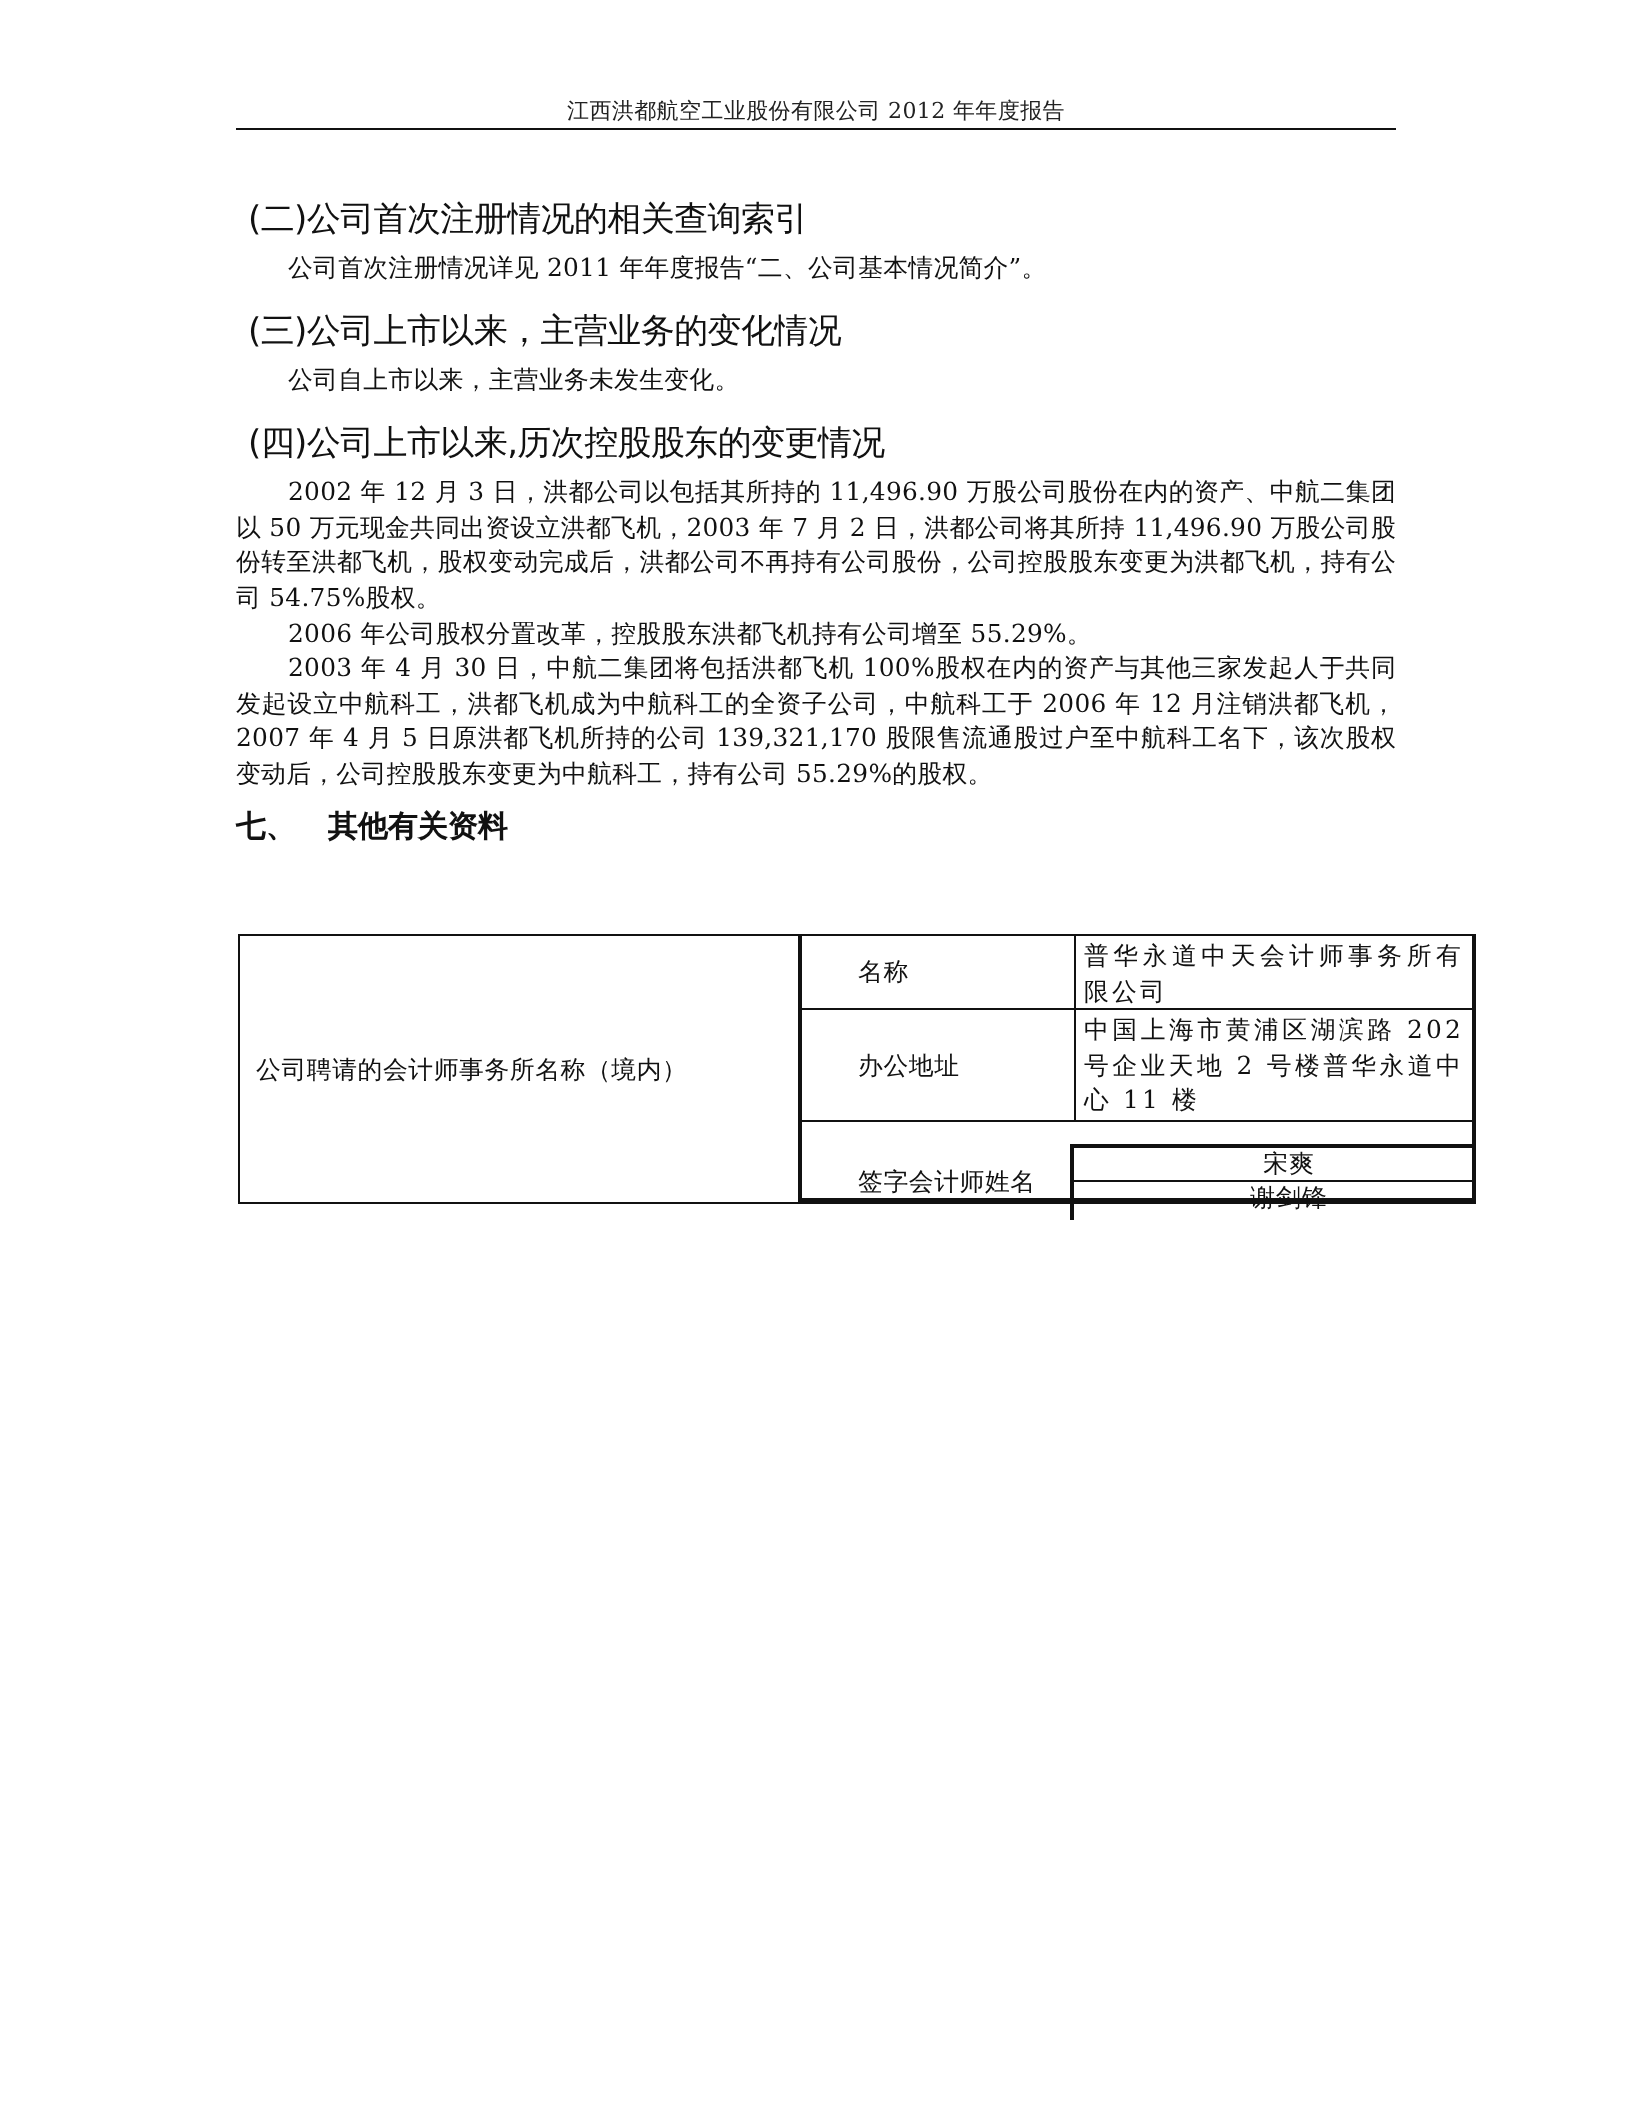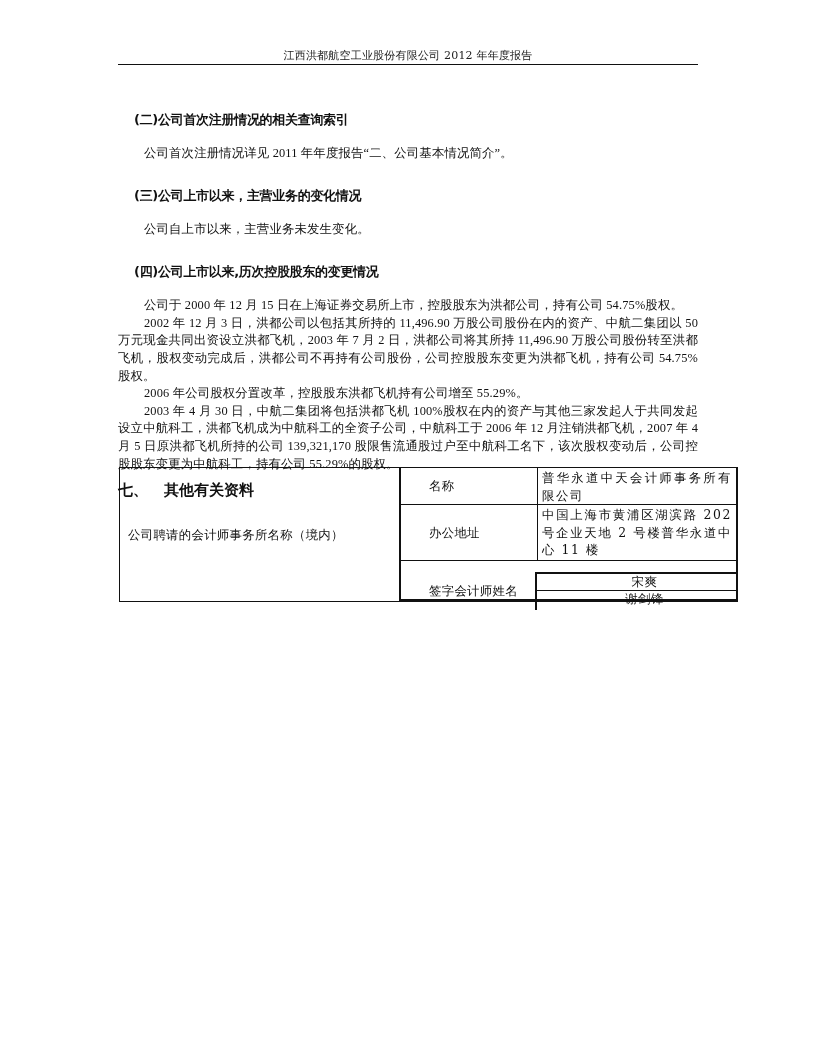--- a/index.html
+++ b/index.html
@@ -41,32 +41,31 @@
     .content {
       position: absolute;
       left: 118px;
       top: 95px;
       width: 580px;
       font-size: 12.4px;
       line-height: 17.6px;
     }
     .h-sub {
       font-family: "DejaVu Sans", "Liberation Sans", sans-serif;
-      font-weight: bold;
-      font-size: 13px;
-      margin: 16px;
+      font-weight: normal;
+      font-size: 17px;
+      margin: 6px;
       line-height: 18px;
       letter-spacing: -0.3px;
     }
     .para {
       margin: 0;
       text-indent: 26px;
       text-align: justify;
       letter-spacing: 0.15px;
-      font-family: Liberation Serif, serif;
     }
     .gap-sm { height: 8px; }
     .gap-md { height: 9px; }
     .h-section {
       font-family: "DejaVu Sans", "Liberation Sans", sans-serif;
       font-weight: bold;
       font-size: 15px;
       margin: 0;
       line-height: 18px;
       margin-top: 8px;
@@ -166,21 +165,20 @@
     <p class="para">公司首次注册情况详见 2011 年年度报告“二、公司基本情况简介”。</p>
 
     <div class="gap-sm"></div>
 
     <p class="h-sub">(三)公司上市以来，主营业务的变化情况</p>
     <p class="para">公司自上市以来，主营业务未发生变化。</p>
 
     <div class="gap-md"></div>
 
     <p class="h-sub">(四)公司上市以来,历次控股股东的变更情况</p>
-    <p class="para">公司于 2000 年 12 月 15 日在上海证券交易所上市，控股股东为洪都公司，持有公司 54.75%股权。</p>
     <p class="para">2002 年 12 月 3 日，洪都公司以包括其所持的 11,496.90 万股公司股份在内的资产、中航二集团以 50 万元现金共同出资设立洪都飞机，2003 年 7 月 2 日，洪都公司将其所持 11,496.90 万股公司股份转至洪都飞机，股权变动完成后，洪都公司不再持有公司股份，公司控股股东变更为洪都飞机，持有公司 54.75%股权。</p>
     <p class="para">2006 年公司股权分置改革，控股股东洪都飞机持有公司增至 55.29%。</p>
     <p class="para">2003 年 4 月 30 日，中航二集团将包括洪都飞机 100%股权在内的资产与其他三家发起人于共同发起设立中航科工，洪都飞机成为中航科工的全资子公司，中航科工于 2006 年 12 月注销洪都飞机，2007 年 4 月 5 日原洪都飞机所持的公司 139,321,170 股限售流通股过户至中航科工名下，该次股权变动后，公司控股股东变更为中航科工，持有公司 55.29%的股权。</p>
 
     <p class="h-section">
       <span class="num">七、</span><span>其他有关资料</span>
     </p>
   </div>
 
   <div class="info-table">

